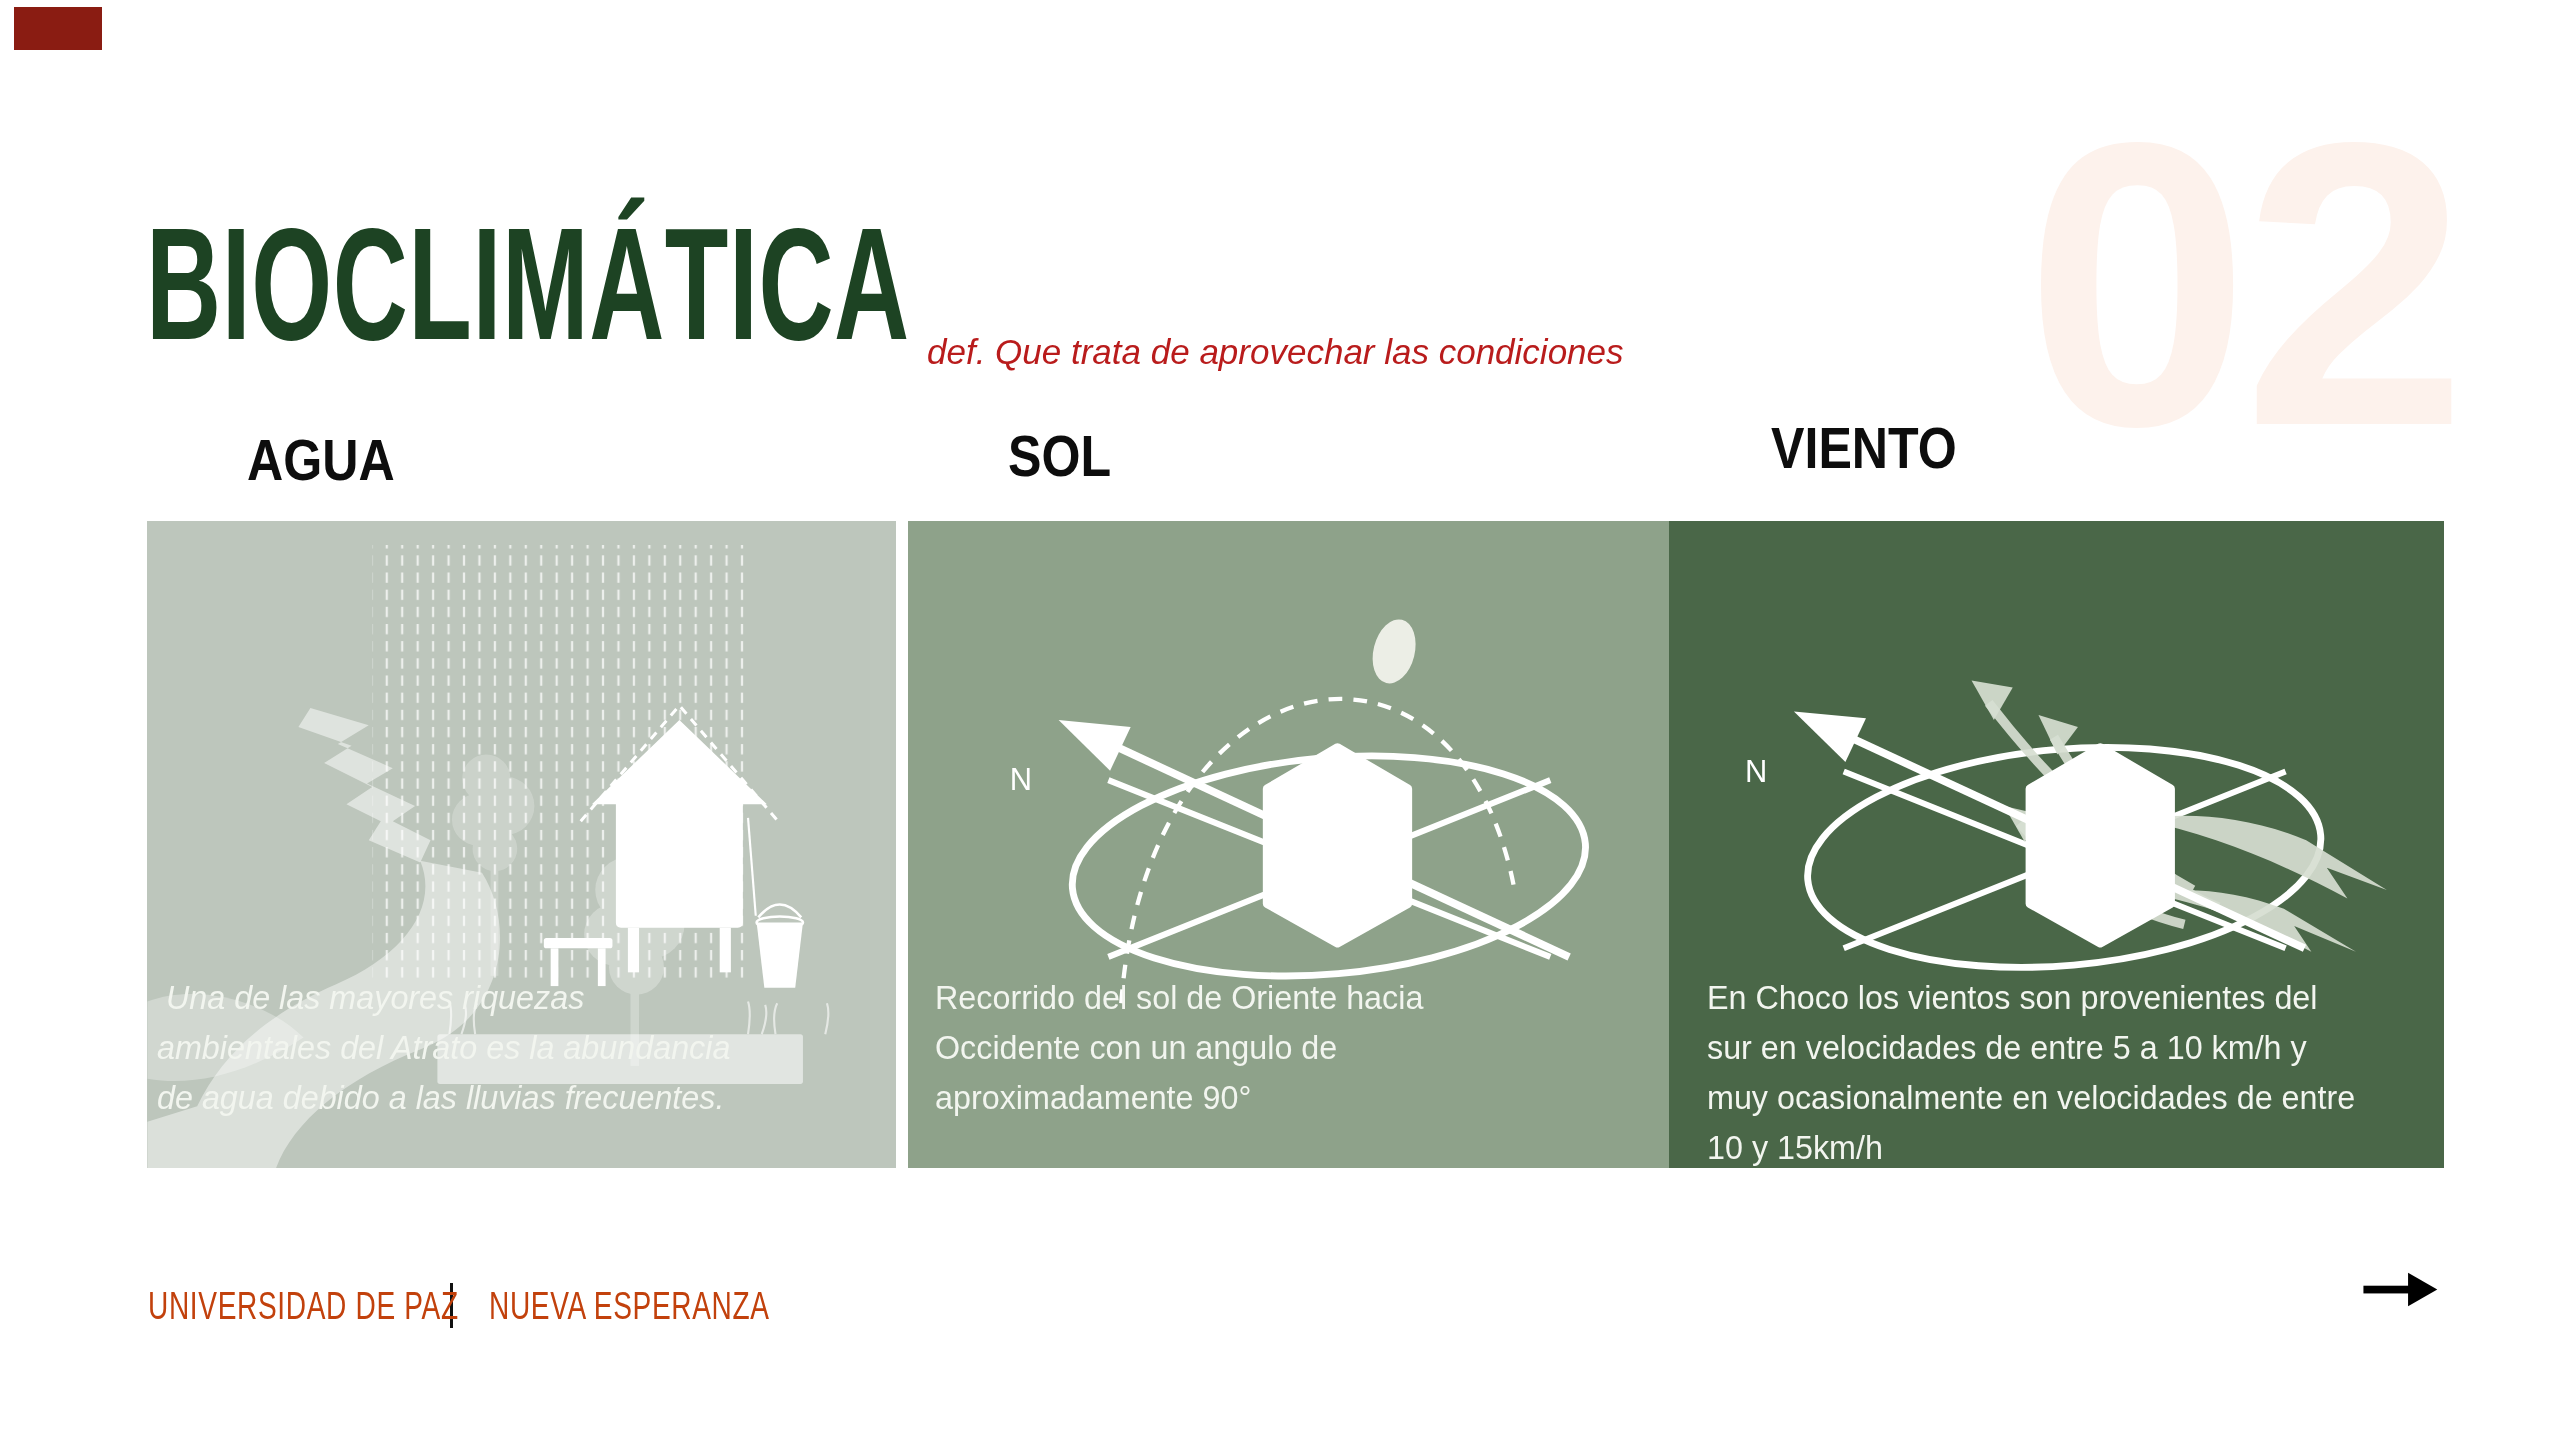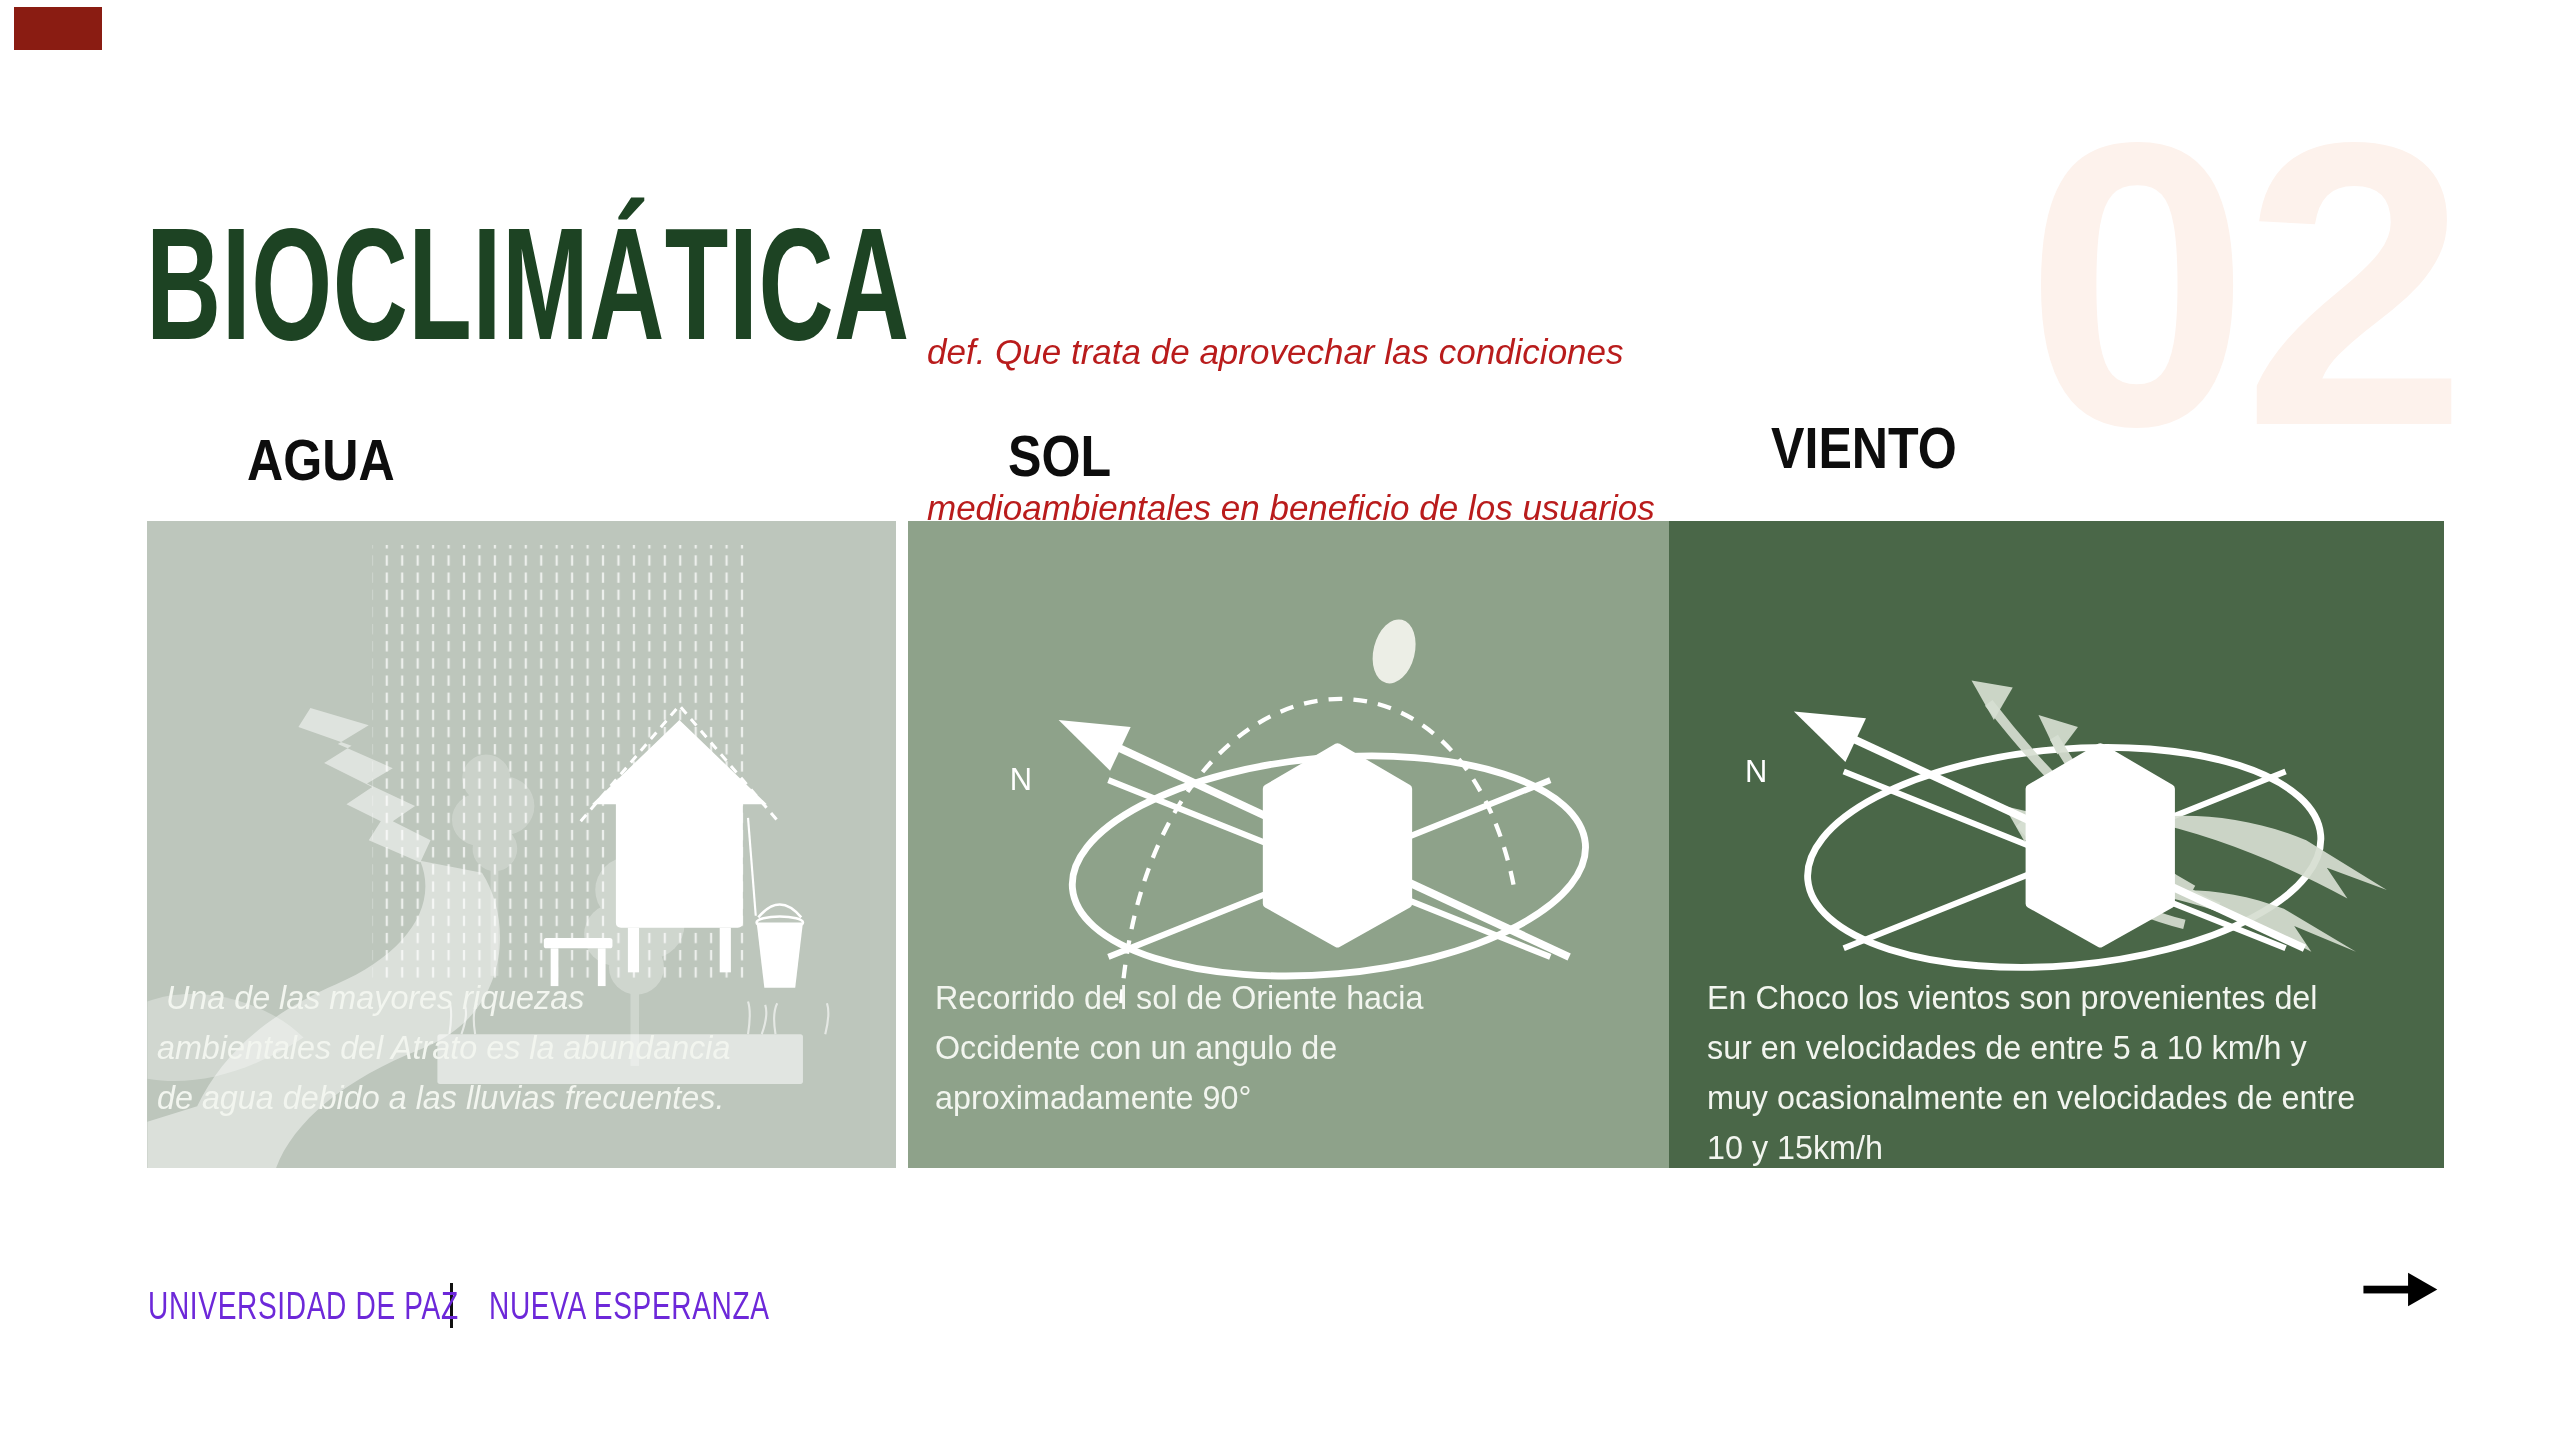--- a/index.html
+++ b/index.html
@@ -21,40 +21,39 @@
   .panel-1{left:147px;width:749px;background:#bdc6bc;font-style:italic;}
   .panel-2{left:908px;width:762px;background:#8ea28a;}
   .panel-3{left:1669px;width:775px;background:#4a6748;}
   .panel svg{position:absolute;left:0;top:0;}
   .panel-text{position:absolute;top:451px;font-size:34px;line-height:50px;color:#f2f5ef;
          transform:scaleX(0.95);transform-origin:left top;}
   .panel-text div{white-space:pre;}
   .pt-1{left:10.3px;}
   .pt-2{left:27px;}
   .pt-3{left:38px;}
-  .footer{position:absolute;left:148px;top:1283px;display:flex;align-items:flex-end;color:#6d28d9;}
+  .footer{position:absolute;left:148px;top:1283px;display:flex;align-items:flex-end;color:#c2410c;}
   .footer-text{font-size:39px;line-height:45px;font-weight:normal;transform:scaleX(0.72);
          transform-origin:left center;white-space:nowrap;letter-spacing:0.9px;}
   .footer-divider{width:2.6px;height:45px;background:#111;margin:0 0 0 0;}
   .ft-left{width:302px;}
   .ft-right{margin-left:36px;}
   .next-arrow{position:absolute;left:2360px;top:1271px;cursor:pointer;}
 </style>
 </head>
 <body>
 
 <div class="slide">
 
   <div class="accent-rect"></div>
 
   <div class="title">BIOCLIMÁTICA</div>
 
   <div class="definition">
     <div>def. Que trata de aprovechar las condiciones</div>
-    <div>medioambientales en beneficio de los usuarios</div>
   </div>
 
   <div class="slide-number">02</div>
 
   <div class="col-header hdr-agua">AGUA</div>
   <div class="col-header hdr-sol">SOL</div>
   <div class="col-header hdr-viento">VIENTO</div>
 
   <div class="panel panel-1" style="background: rgb(189, 198, 188);">
     <svg width="761" height="647" viewBox="0 0 886 754">

